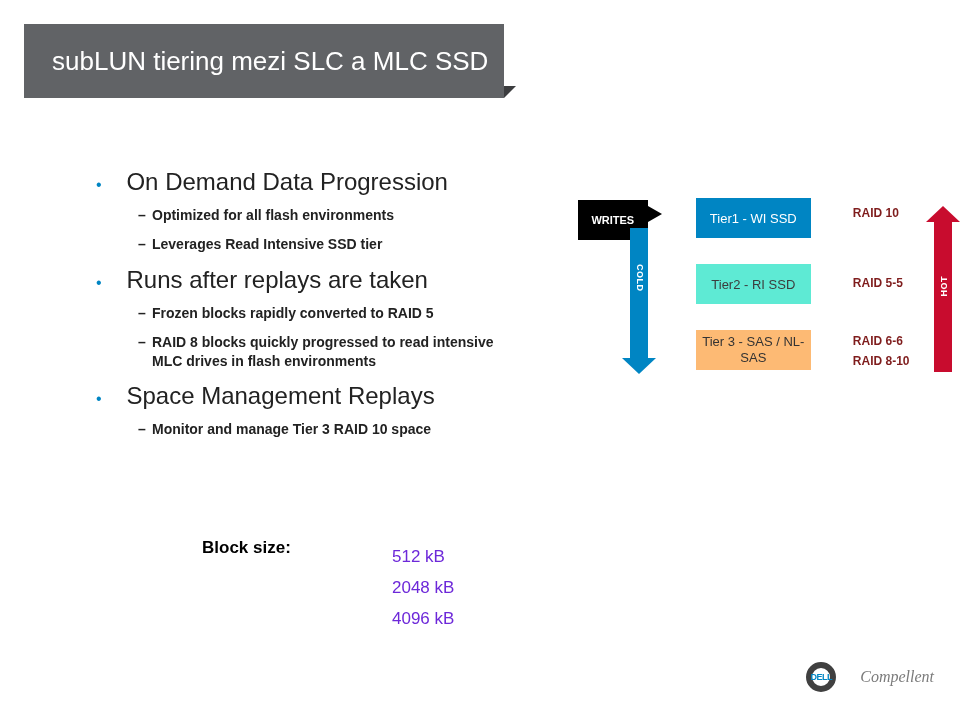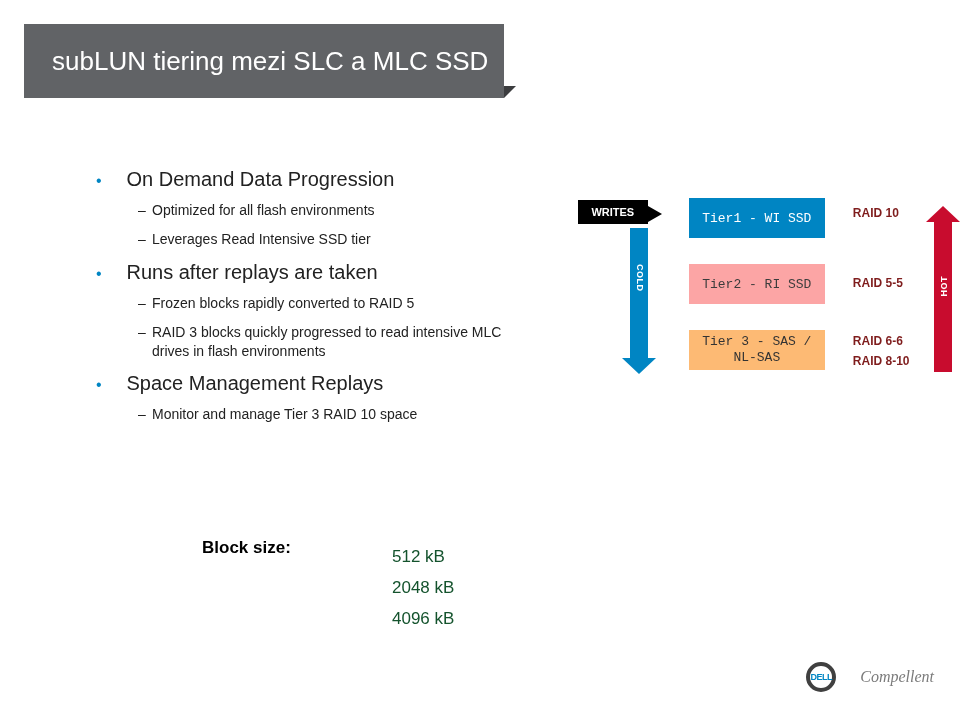--- a/index.html
+++ b/index.html
@@ -10,57 +10,57 @@
 .title-notch { position: absolute; left: 480px; top: 62px; width: 0; height: 0; border-top: 12px solid #3c3d3f; border-right: 12px solid transparent; }
 
 .content { position: absolute; top: 120px; left: 40px; width: 880px; }
 .two-col { display: flex; }
 .left-col { width: 480px; }
 .right-col { width: 400px; position: relative; }
 
 ul.main { list-style: none; }
 ul.main > li { margin-bottom: 12px; }
 ul.main > li.bullet::before { content: "•"; color: #0085c3; display: inline-block; width: 18px; }
-ul.main > li.bullet > span { color: #222; font-size: 20px; font-weight: 300; font-family: "Segoe UI Light", "Helvetica Neue", Arial, sans-serif; }
+ul.main > li.bullet > span { color: #222; font-size: 24px; font-weight: 300; font-family: "Segoe UI Light", "Helvetica Neue", Arial, sans-serif; }
 
 ul.sub { list-style: none; margin-top: 10px; margin-left: 34px; }
-ul.sub > li { margin-bottom: 10px; position: relative; padding-left: 14px; color: #222; font-size: 14px; font-weight: 400; font-family: "Segoe UI Light", "Helvetica Neue", Arial, sans-serif; line-height: 1.35; }
+ul.sub > li { margin-bottom: 10px; position: relative; padding-left: 14px; color: #222; font-size: 14px; font-weight: 700; font-family: "Segoe UI Light", "Helvetica Neue", Arial, sans-serif; line-height: 1.35; }
 ul.sub > li::before { content: "–"; position: absolute; left: 0; color: #222; }
 
 
-.writes-badge { position: absolute; left: 20px; top: 32px; width: 70px; height: 24px; background: #000; color: #fff; font-size: 11px; font-weight: 700; display: flex; align-items: center; justify-content: center; }
+.writes-badge { position: absolute; left: 20px; top: 32px; width: 70px; height: 40px; background: #000; color: #fff; font-size: 11px; font-weight: 700; display: flex; align-items: center; justify-content: center; }
 .writes-arrow { position: absolute; left: 90px; top: 38px; width: 0; height: 0; border-left: 14px solid #000; border-top: 8px solid transparent; border-bottom: 8px solid transparent; }
 
 .cold-shaft { position: absolute; left: 72px; top: 60px; width: 18px; height: 130px; background: #0085c3; }
 .cold-head { position: absolute; left: 64px; top: 190px; width: 0; height: 0; border-top: 16px solid #0085c3; border-left: 17px solid transparent; border-right: 17px solid transparent; }
 .cold-label { position: absolute; left: 77px; top: 96px; font-size: 9px; color: #fff; font-weight: 700; letter-spacing: 0.5px; writing-mode: vertical-rl; }
 
 .hot-shaft { position: absolute; left: 376px; top: 54px; width: 18px; height: 150px; background: #c80c2e; }
 .hot-head { position: absolute; left: 368px; top: 38px; width: 0; height: 0; border-bottom: 16px solid #c80c2e; border-left: 17px solid transparent; border-right: 17px solid transparent; }
 .hot-label { position: absolute; left: 381px; top: 108px; font-size: 9px; color: #fff; font-weight: 700; letter-spacing: 0.5px; writing-mode: vertical-rl; transform: rotate(180deg); }
 
-.tier-box { position: absolute; left: 131px; width: 136px; height: 40px; display: flex; align-items: center; justify-content: center; color: #fff; font-size: 13px; font-weight: 300; text-align: center; font-family: Liberation Mono, monospace; }
+.tier-box { position: absolute; left: 138px; width: 115px; height: 40px; display: flex; align-items: center; justify-content: center; color: #fff; font-size: 13px; font-weight: 300; text-align: center; font-family: Liberation Sans, sans-serif; }
 .tier1 { top: 30px; background: #0085c3; }
-.tier2 { top: 96px; background: #fca5a5; color: #3c3c3c; }
+.tier2 { top: 96px; background: #5eead4; color: #3c3c3c; }
 .tier3 { top: 162px; background: #fdba74; color: #333; line-height: 1.2; font-size: 13px; }
 
 .raid-label { position: absolute; left: 295px; width: 70px; color: #7f1d1d; font-size: 12px; font-weight: 700; font-family: Arial, sans-serif; }
 .r1 { top: 38px; }
 .r2 { top: 108px; }
 .r3 { top: 166px; }
 .r4 { top: 186px; }
 
 
 .block-size { position: absolute; left: 170px; top: 506px; display: flex; }
 .bs-label { font-weight: 700; font-size: 17px; width: 166px; }
-.bs-values div { color: #14532d; font-size: 17px; font-weight: 300; line-height: 1.35; }
+.bs-values div { color: #6d28d9; font-size: 17px; font-weight: 300; line-height: 1.35; }
 
 
 .footer-logo { position: absolute; right: 26px; bottom: 18px; display: flex; align-items: center; gap: 8px; }
-.dell-circle { width: 30px; height: 30px; border: 4px solid #404040; border-radius: 50%; display: flex; align-items: center; justify-content: center; color: #0085c3; font-size: 9px; font-weight: 700; letter-spacing: -0.5px; }
+.dell-circle { width: 30px; height: 30px; border: 6px solid #404040; border-radius: 50%; display: flex; align-items: center; justify-content: center; color: #0085c3; font-size: 9px; font-weight: 700; letter-spacing: -0.5px; }
 .compellent { color: #7b7b7b; font-size: 16px; font-style: italic; font-family: Georgia, serif; }
 </style>
 </head>
 <body>
 
 <div class="title-band">
   <h1>subLUN tiering mezi SLC a MLC SSD</h1>
 </div>
 <div class="title-notch"></div>
 
@@ -72,21 +72,21 @@
           <span>On Demand Data Progression</span>
           <ul class="sub">
             <li>Optimized for all flash environments</li>
             <li>Leverages Read Intensive SSD tier</li>
           </ul>
         </li>
         <li class="bullet">
           <span>Runs after replays are taken</span>
           <ul class="sub">
             <li>Frozen blocks rapidly converted to RAID 5</li>
-            <li>RAID 3 blocks quickly progressed to read intensive MLC drives in flash environments</li>
+            <li>RAID 8 blocks quickly progressed to read intensive MLC drives in flash environments</li>
           </ul>
         </li>
         <li class="bullet">
           <span>Space Management Replays</span>
           <ul class="sub">
             <li>Monitor and manage Tier 3 RAID 10 space</li>
           </ul>
         </li>
       </ul>
     </div>

